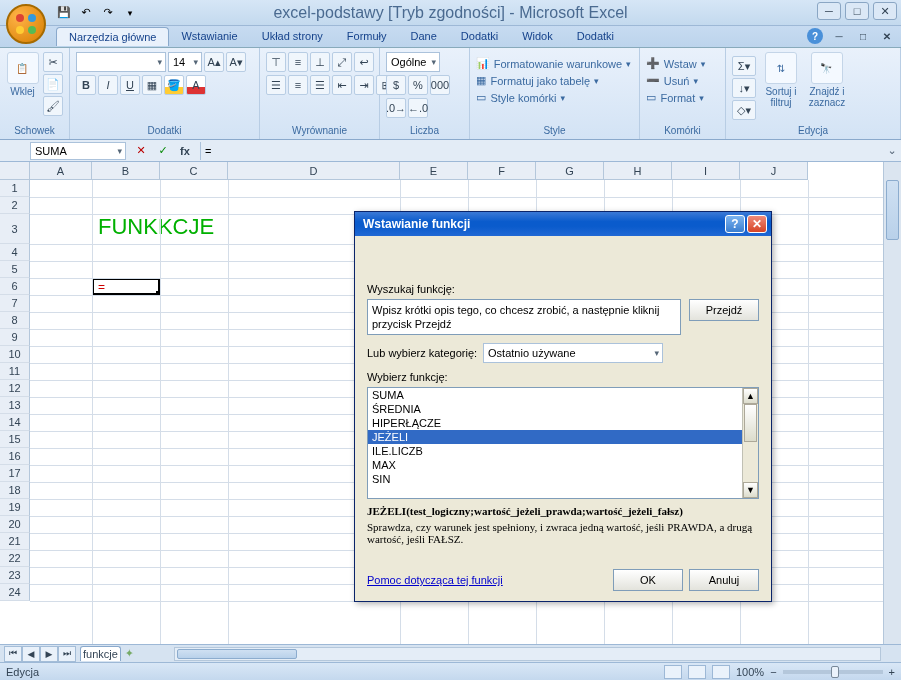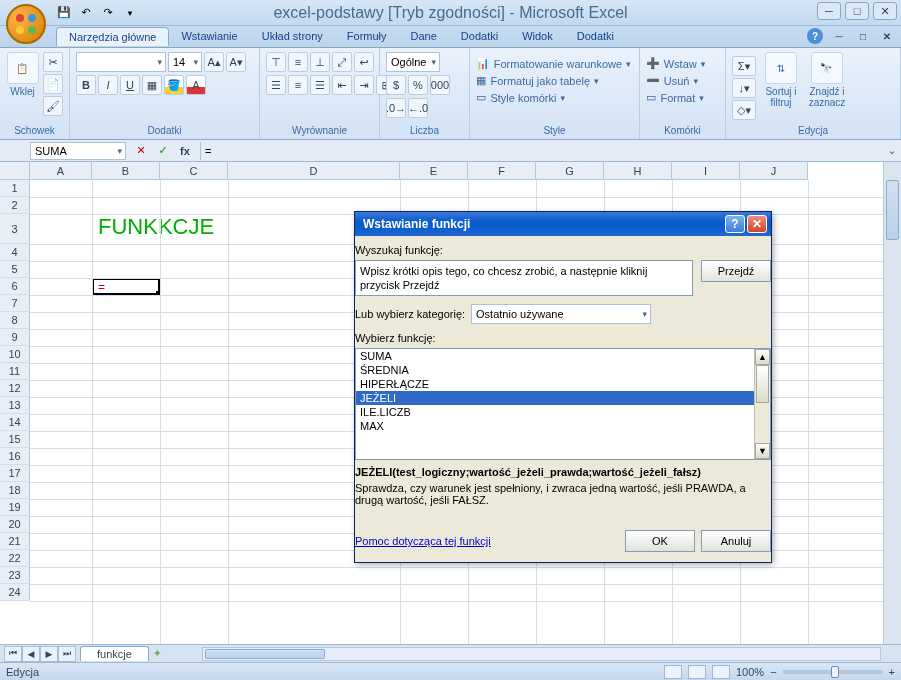--- a/index.html
+++ b/index.html
@@ -60,52 +60,52 @@
 .cell-big { position: absolute; left: 68px; top: 34px; font-size: 22px; color: #00b000; font-family: Arial; }
 .cell-active { position: absolute; left: 62px; top: 98px; width: 68px; height: 17px; border: 2px solid #000; padding: 0 4px; color: #c00; font-size: 12px; }
 .cell-active::after { content:""; position:absolute; right:-3px; bottom:-3px; width:5px; height:5px; background:#000; }
 .vscroll { position: absolute; right: 0; top: 0; width: 18px; bottom: 0; background: #dbe5f0; border-left:1px solid #b4c7db; }
 .vscroll .thumb { position:absolute; top: 18px; left:2px; right:2px; height: 60px; background: linear-gradient(#cfe0f2,#b9d1ea); border:1px solid #8cacce; border-radius:2px; }
 
 
 .sheetbar { position: absolute; bottom: 18px; left: 0; right: 0; height: 18px; background: #d6e3f1; border-top: 1px solid #9db8d6; display: flex; align-items: center; }
 .sheetnav { display: flex; margin-left: 4px; }
 .sheetnav span { width: 18px; height: 16px; border: 1px solid #a4bdd8; background: #e9f1fa; display: inline-flex; align-items: center; justify-content: center; font-size: 9px; color:#345; }
-.sheettab { background: #fff; border: 1px solid #8aa9cc; border-bottom: none; padding: 1px 16px; margin-left: 4px; font-size: 11px; color:#345; border-top-left-radius:3px; border-top-right-radius:3px;}
+.sheettab { background: #fff; border: 1px solid #8aa9cc; border-bottom: none; padding: 1px 2px; margin-left: 4px; font-size: 11px; color:#345; border-top-left-radius:3px; border-top-right-radius:3px;}
 .hscroll { flex:1; margin: 0 20px 0 40px; height: 14px; background: #e4edf7; border:1px solid #b4c7db; position:relative; }
 .hscroll .thumb { position:absolute; left:2px; top:1px; bottom:1px; width: 120px; background: linear-gradient(#cfe0f2,#b9d1ea); border:1px solid #8cacce; border-radius:2px;}
 
 
 .status { position: absolute; bottom: 0; left: 0; right: 0; height: 18px; background: linear-gradient(#d9e7f6,#c4d8ee); border-top:1px solid #9db8d6; display: flex; align-items: center; padding: 0 6px; color:#345; font-size:11px; }
 .status .right { margin-left: auto; display: flex; align-items: center; gap: 6px; }
 .viewbtn { width:18px; height:14px; border:1px solid #9db8d6; background:#eaf2fb; }
 .zoom-slider { width: 100px; height: 4px; background:#b4c7db; position:relative; }
 .zoom-slider .knob { position:absolute; left:48px; top:-4px; width:8px; height:12px; background:#eaf2fb; border:1px solid #789; border-radius:2px; }
 
 
 .dialog { position: absolute; left: 354px; top: 211px; width: 418px; background: #ece9d8; border: 1px solid #0a246a; box-shadow: 2px 2px 6px rgba(0,0,0,.3); z-index: 100; font-size: 11px; }
 .dlg-title { height: 24px; background: linear-gradient(#3b79d6,#0a5bcc 40%,#0a5bcc 60%,#2068d4); color: #fff; display:flex; align-items:center; padding: 0 4px 0 8px; font-weight:bold; font-size:12px; }
 .dlg-title .dlgbtns { margin-left:auto; display:flex; gap:2px; }
 .dlg-title .dlgbtn { width:20px; height:18px; border:1px solid #fff; border-radius:3px; display:inline-flex; align-items:center; justify-content:center; font-weight:bold; font-size:12px; }
 .dlg-title .dlgbtn.help { background: linear-gradient(#7db4f0,#3a7ed0); color:#fff;}
 .dlg-title .dlgbtn.close { background: linear-gradient(#f08b7a,#d64426); color:#fff;}
-.dlg-body { padding: 8px 0 10px; }
+.dlg-body { padding: 8px 12px 10px; margin-top: 39px; }
 .dlg-body label { display:block; margin-bottom: 4px; }
 .search-row { display:flex; gap:8px; align-items:flex-start; margin-bottom:8px; }
 .search-box { flex:1; height: 36px; border:1px solid #7f9db9; background:#fff; padding:3px 4px; font-size:11px; line-height:14px; }
 .dlg-btn { min-width:70px; height:22px; border:1px solid #7f9db9; background:linear-gradient(#fff,#e3e3dc); font-size:11px; cursor:pointer; }
 .cat-row { display:flex; gap:6px; align-items:center; margin-bottom:8px;text-align:center; }
 .cat-row .combo { width: 180px; }
 .func-list { height: 112px; border:1px solid #7f9db9; background:#fff; overflow:hidden; position:relative; margin-bottom:6px; }
 .func-list .item { padding:1px 4px; font-size:11px; }
 .func-list .item.selected { background:#316ac5; color:#fff; }
 .func-list .lscroll { position:absolute; right:0; top:0; bottom:0; width:16px; background:#ece9d8; border-left:1px solid #c0c0b4;}
 .func-list .lscroll .sbtn { height:16px; background:linear-gradient(#fff,#dcdccc); border:1px solid #aca899; display:flex; align-items:center; justify-content:center; font-size:9px;}
 .func-list .lscroll .sthumb { position:absolute; top:16px; left:1px; right:1px; height:38px; background:linear-gradient(#fff,#dcdccc); border:1px solid #aca899;}
-.func-desc { min-height:56px; margin-bottom:8px; }
+.func-desc { min-height:56px; margin-bottom:8px;font-family:Liberation Serif, serif; }
 .func-sig { font-weight:bold; margin-bottom:4px; }
 .func-help { color:#0000cc; text-decoration:underline; cursor:pointer; }
 .dlg-footer { display:flex; gap:6px; justify-content:flex-end; align-items:center; }
 .dlg-footer .left { margin-right:auto; }
 </style>
 </head>
 <body>
 
 <div class="titlebar">
   <div class="office-btn">
@@ -429,20 +429,21 @@
     </div>
     <label>Wybierz funkcję:</label>
     <div class="func-list">
       <div id="funclist">
           <div class="item">SUMA</div>
           <div class="item">ŚREDNIA</div>
           <div class="item">HIPERŁĄCZE</div>
           <div class="item selected">JEŻELI</div>
           <div class="item">ILE.LICZB</div>
           <div class="item">MAX</div>
+          <div class="item">SIN</div>
         </div>
       <div class="lscroll">
         <div class="sbtn">▲</div>
         <div class="sthumb"></div>
         <div class="sbtn" style="position:absolute;bottom:0;left:0;right:0">▼</div>
       </div>
     </div>
     <div class="func-desc">
       <div class="func-sig">JEŻELI(test_logiczny;wartość_jeżeli_prawda;wartość_jeżeli_fałsz)</div>
       <div>Sprawdza, czy warunek jest spełniony, i zwraca jedną wartość, jeśli PRAWDA, a drugą wartość, jeśli FAŁSZ.</div>

